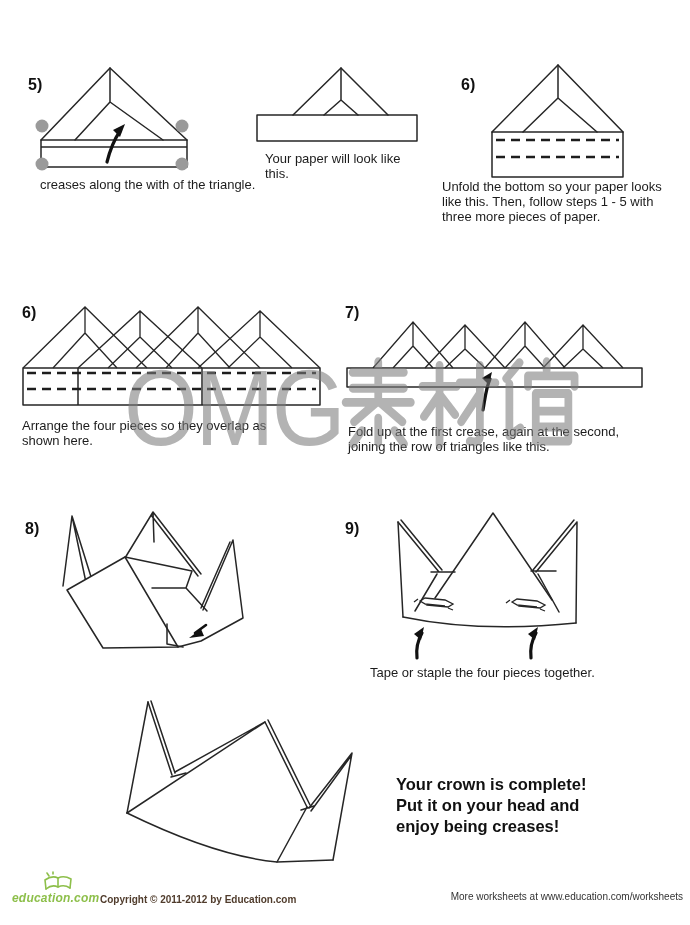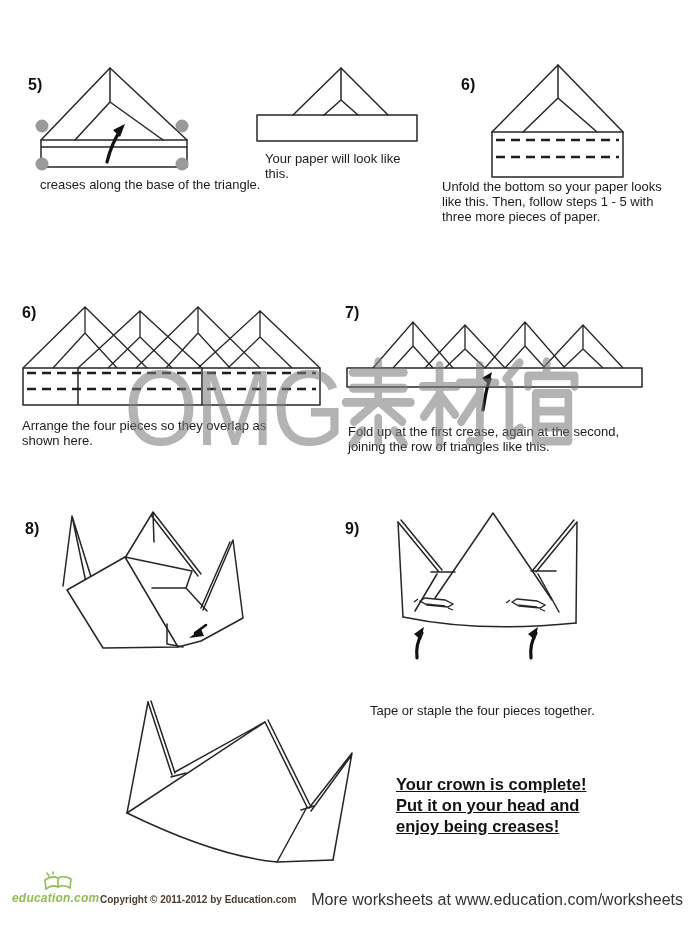--- a/index.html
+++ b/index.html
@@ -2,29 +2,29 @@
 <html><head>
 <meta charset="utf-8">
 <style>
   html,body{margin:0;padding:0;background:#fff;}
   .page{position:relative;width:690px;height:925px;background:#ffffff;overflow:hidden;
         font-family:"Liberation Sans","DejaVu Sans",sans-serif;color:#1c1c1c;}
   .stepnum{position:absolute;font-weight:bold;font-size:16px;color:#111;}
   .caption{position:absolute;font-size:13px;line-height:15px;color:#1c1c1c;}
   .caption div{white-space:nowrap;}
   .diagram{position:absolute;}
-  .finale{position:absolute;left:396px;top:774px;font-weight:bold;font-size:16.5px;line-height:21px;color:#111;text-decoration:underline;}
+  .finale{position:absolute;left:396px;top:774px;font-weight:bold;font-size:16.5px;line-height:21px;color:#111;}
   .finale div{white-space:nowrap;}
   .watermark{position:absolute;left:124px;top:358px;display:flex;align-items:center;
              color:#7d7d7d;opacity:.58;transform:scaleX(.88);transform-origin:left center;
              pointer-events:none;z-index:5;}
   .watermark .latin{font-size:108px;line-height:100px;letter-spacing:-3px;font-weight:400;}
   .footer-logo-text{position:absolute;left:12px;top:891px;font-size:12px;font-weight:600;letter-spacing:.2px;font-style:italic;}
   .footer-copy{position:absolute;left:100px;top:894px;font-size:10px;font-weight:600;}
-  .footer-more{position:absolute;right:7px;top:891px;font-size:16px;color:#333;margin-left:20px;}
+  .footer-more{position:absolute;right:7px;top:891px;font-size:10px;color:#333;margin-left:20px;}
   svg{overflow:visible;}
   .ln{stroke:#262626;stroke-width:1.5;fill:none;stroke-linecap:round;stroke-linejoin:round;}
   .ln-thin{stroke:#262626;stroke-width:1.3;fill:none;}
   .dash{stroke:#1d1d1d;stroke-width:2.5;fill:none;stroke-dasharray:9 6;}
   .arrow{stroke:#111;stroke-width:3.2;fill:none;stroke-linecap:round;}
   .head{fill:#111;stroke:none;}
   .wm-stroke{stroke:#7d7d7d;stroke-width:10;fill:none;stroke-linecap:round;stroke-linejoin:round;}
 </style>
 </head>
 <body>
@@ -41,21 +41,21 @@
         <circle cx="147" cy="62" r="6.5"></circle>
       <circle cx="7" cy="100" r="6.5"></circle>
         <circle cx="147" cy="100" r="6.5"></circle>
     </g>
     <g>
       <path class="arrow" d="M72,98 C75,86 79,76 85,67"></path>
       <polygon class="head" points="90,60 78,66 85,73"></polygon>
     </g>
   </svg>
   <div class="caption" style="left:40px;top:177px">
-      <div>creases along the base of the triangle.</div>
+      <div>creases along the with of the triangle.</div>
     </div>
 
   <svg class="diagram" style="left:256px;top:64px" width="162" height="80" viewBox="0 0 162 80">
     <path class="ln" d="M37,51 L85,4 L132,51"></path>
     <path class="ln" d="M85,4 V36 M85,36 L68,51 M85,36 L102,51"></path>
     <path class="ln" d="M1,51 H161 V77 H1 Z"></path>
   </svg>
   <div class="caption" style="left:265px;top:151px">
       <div>Your paper will look like</div>
       <div>this.</div>
@@ -143,21 +143,21 @@
     </g>
     <g>
       <path class="arrow" d="M42,150 C41,142 43,132 47,125"></path>
       <polygon class="head" points="49,119 39,126 46,132"></polygon>
     </g>
     <g>
       <path class="arrow" d="M156,150 C155,142 157,132 161,125"></path>
       <polygon class="head" points="163,119 153,126 160,132"></polygon>
     </g>
   </svg>
-  <div class="caption" style="left:370px;top:703px">
+  <div class="caption" style="left:370px;top:665px">
       <div>Tape or staple the four pieces together.</div>
     </div>
 
   <svg class="diagram" style="left:115px;top:698px" width="280" height="185" viewBox="0 0 280 185">
     <path class="ln" d="M33,4 L12,115"></path>
     <path class="ln" d="M33,4 L57,77 M36,3 L60,75 M56,79 L71,75"></path>
     <path class="ln" d="M12,115 L150,24 M150,24 L60,74"></path>
     <path class="ln" d="M150,24 L192,109 M153,22 L195,107 M186,112 L199,108"></path>
     <path class="ln" d="M192,109 L162,164"></path>
     <path class="ln" d="M237,55 L194,110 M236,58 L196,113 M237,55 L218,162"></path>

